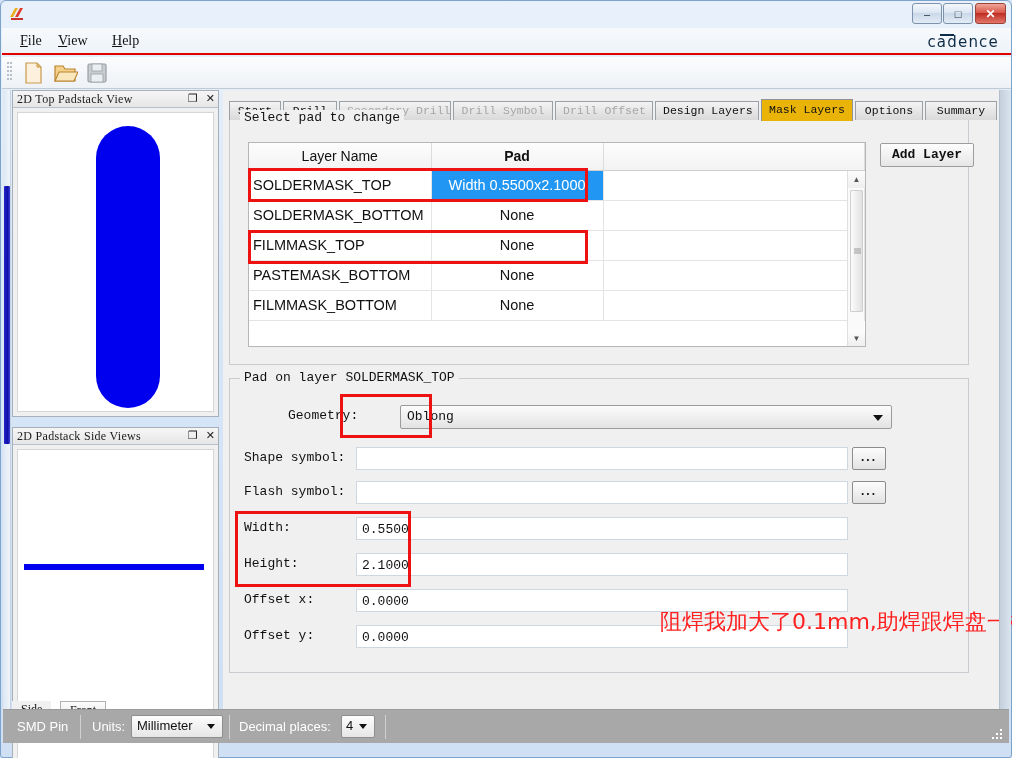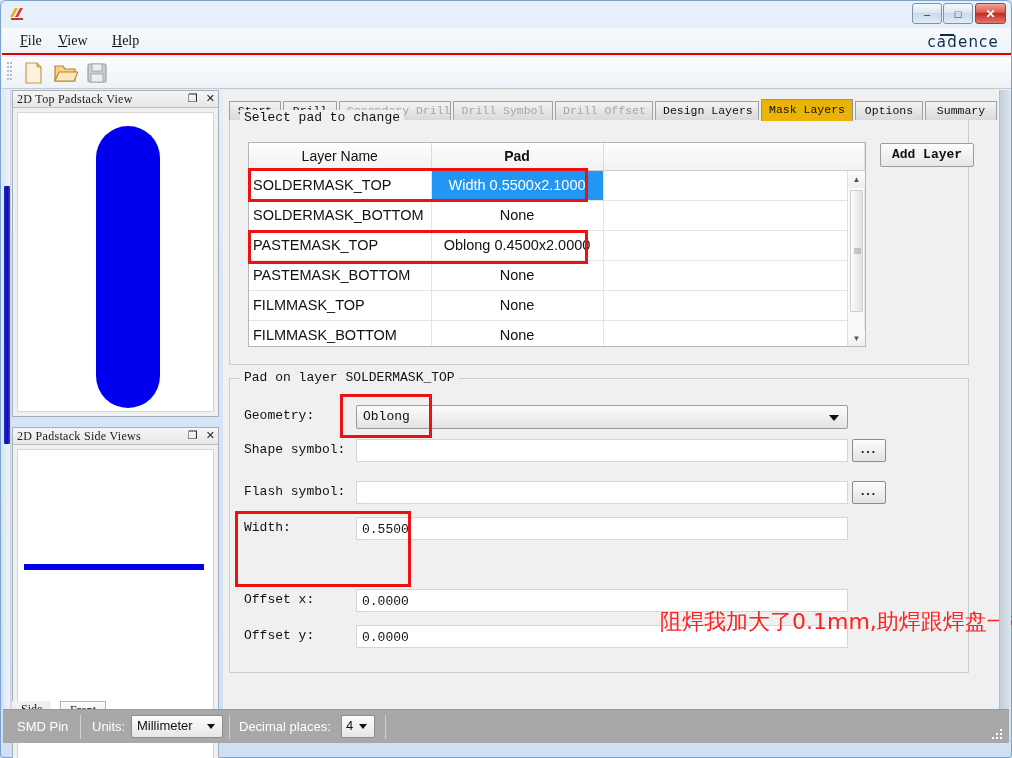--- a/index.html
+++ b/index.html
@@ -479,31 +479,26 @@
               <td class="lname">SOLDERMASK_TOP</td>
               <td class="pval">Width 0.5500x2.1000</td>
               <td class="blank"></td>
             </tr>
             <tr>
               <td class="lname">SOLDERMASK_BOTTOM</td>
               <td class="pval">None</td>
               <td class="blank"></td>
             </tr>
             <tr>
-              <td class="lname">PASTEMASK_TOP</td>
-              <td class="pval">Oblong 0.4500x2.0000</td>
+              <td class="lname">FILMMASK_TOP</td>
+              <td class="pval">None</td>
               <td class="blank"></td>
             </tr>
             <tr>
               <td class="lname">PASTEMASK_BOTTOM</td>
-              <td class="pval">None</td>
-              <td class="blank"></td>
-            </tr>
-            <tr>
-              <td class="lname">FILMMASK_TOP</td>
               <td class="pval">None</td>
               <td class="blank"></td>
             </tr>
             <tr>
               <td class="lname">FILMMASK_BOTTOM</td>
               <td class="pval">None</td>
               <td class="blank"></td>
             </tr>
           </tbody>
         </table>
@@ -523,45 +518,49 @@
 
       <div id="add-layer-btn">Add Layer</div>
 
       <div class="redbox" style="left:18px; top:48px; width:340px; height:34px;"></div>
       <div class="redbox" style="left:18px; top:110px; width:340px; height:34px;"></div>
     </div>
 
     <div id="grp-pad">
       <div class="grp-label" style="left:10px; top:-9px;">Pad on layer SOLDERMASK_TOP</div>
 
-      <div class="frow" style="top:26px; width:700px;">
+      <div class="frow" style="top:26px; width:700px;margin-left:44px;">
         <span class="flabel">Geometry:</span>
         <div class="fcombo">
           <span>Oblong</span>
           <span class="arrow"></span>
         </div>
       </div>
 
-      <div class="frow" style="top:60px; width:700px;">
+      <div class="frow" style="top:68px; width:700px;">
         <span class="flabel">Shape symbol:</span>
         <div class="finput"></div>
         <div class="dotsbtn">...</div>
       </div>
 
       <div class="frow" style="top:102px; width:700px;">
         <span class="flabel">Flash symbol:</span>
         <div class="finput"></div>
         <div class="dotsbtn">...</div>
       </div>
 
       <div class="frow" style="top:138px; width:700px;">
         <span class="flabel">Width:</span>
         <div class="finput">0.5500</div>
       </div>
 
+      <div class="frow" style="top:174px; width:700px;">
+        <span class="flabel">Height:</span>
+        <div class="finput">2.1000</div>
+      </div>
 
       <div class="frow" style="top:210px; width:700px;">
         <span class="flabel">Offset x:</span>
         <div class="finput">0.0000</div>
       </div>
 
       <div class="frow" style="top:246px; width:700px;">
         <span class="flabel">Offset y:</span>
         <div class="finput">0.0000</div>
       </div>

